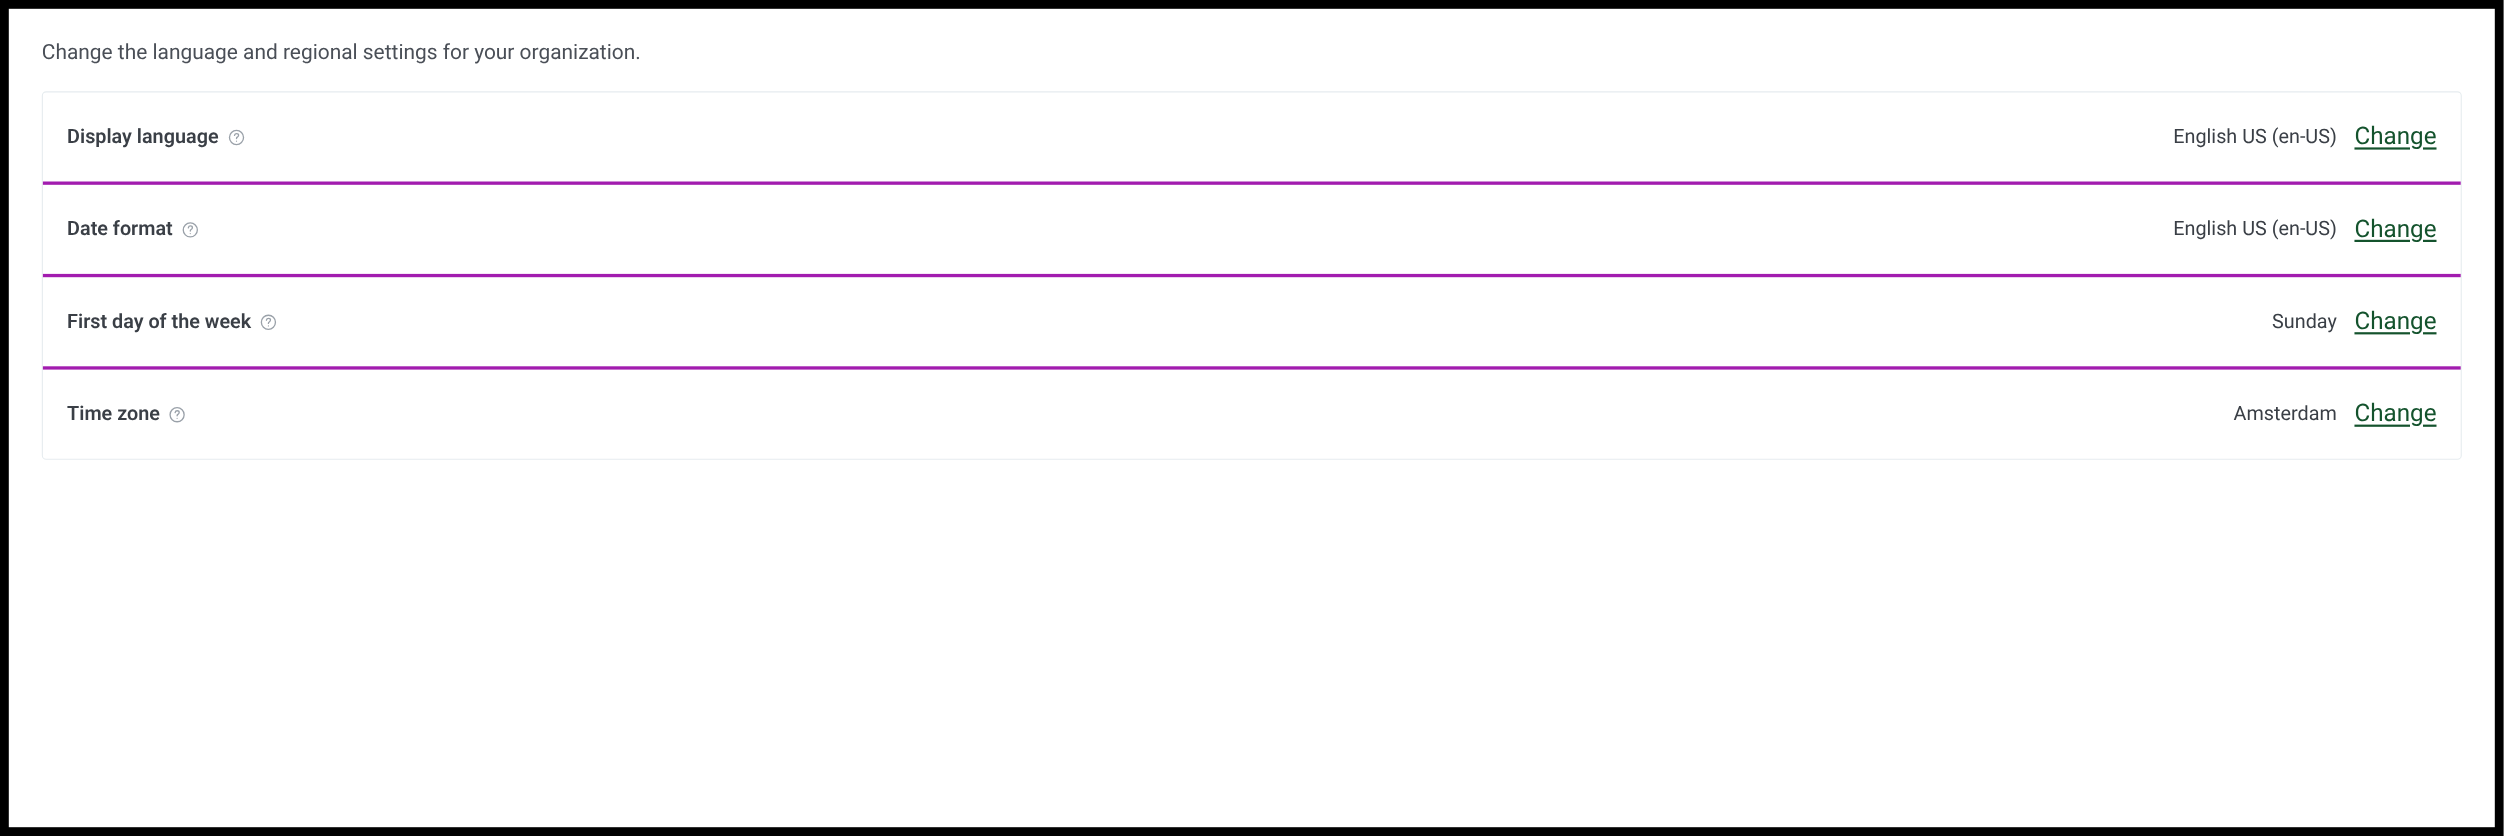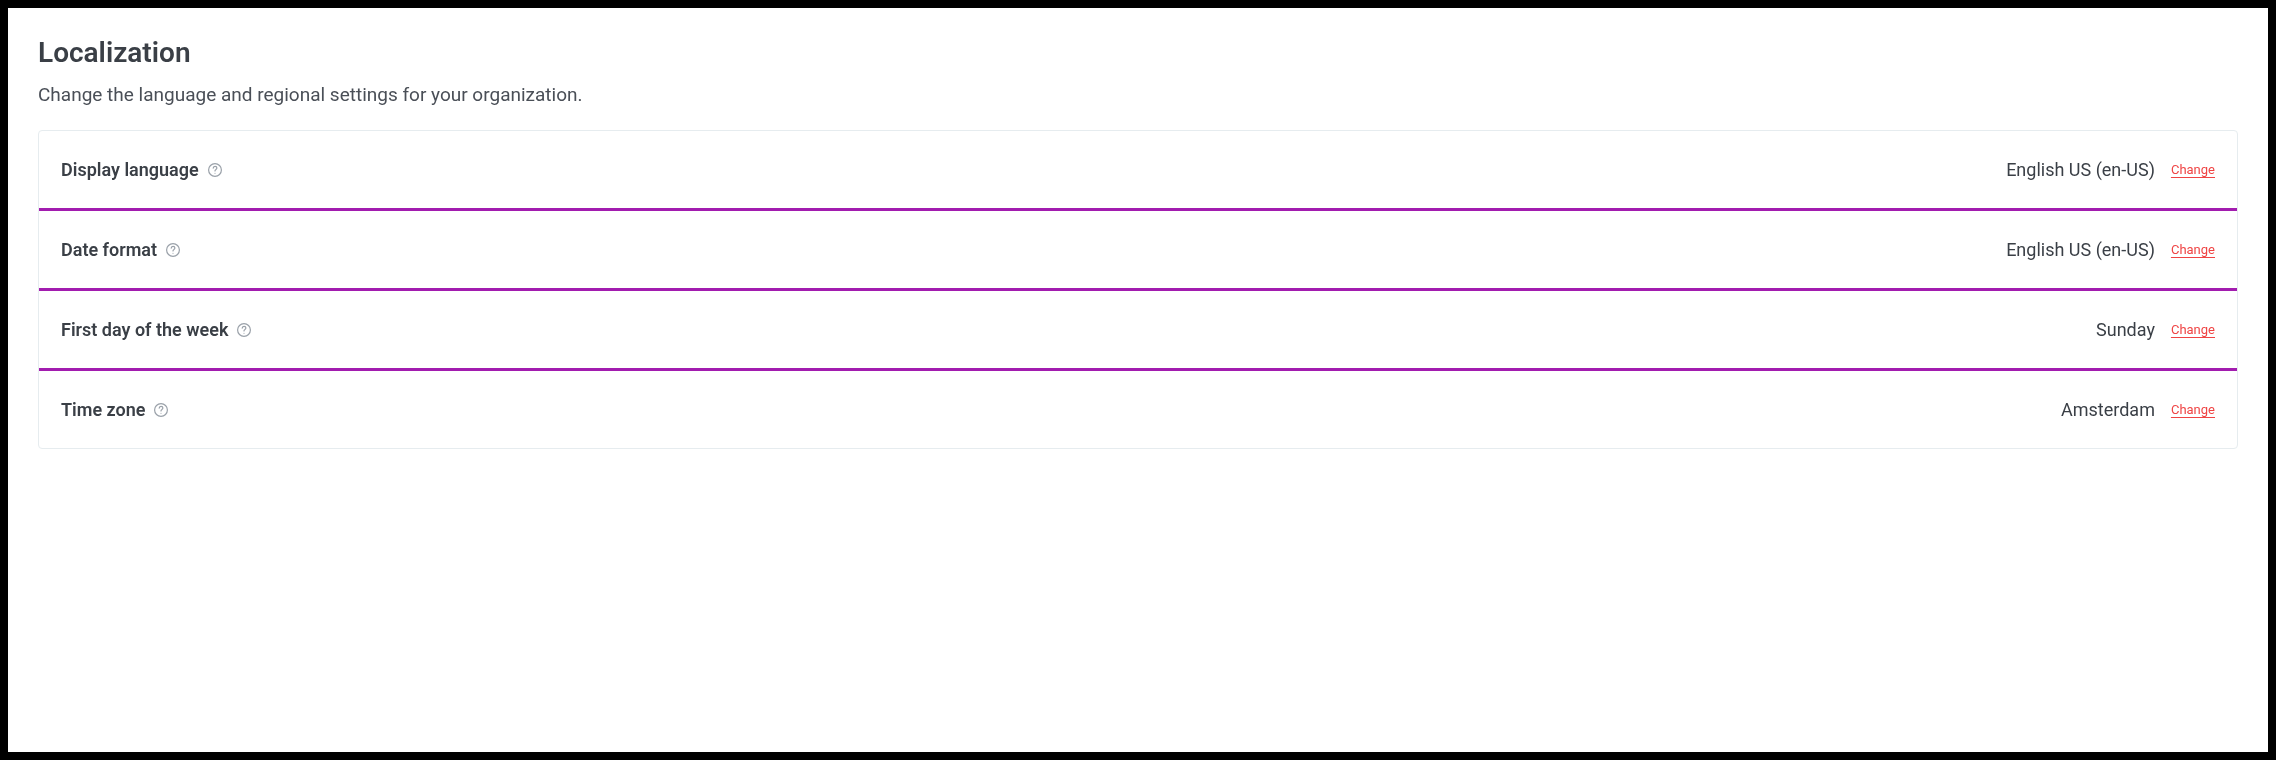--- a/index.html
+++ b/index.html
@@ -62,33 +62,32 @@
     display: flex;
     align-items: center;
     gap: 16px;
   }
   .row-value {
     font-size: 18px;
     color: #3a3f46;
     font-weight: 400;
   }
   .change-link {
-    font-size: 13px;
-    color: #ef4444;
+    font-size: 22px;
+    color: #14532d;
     text-decoration: underline;
     text-underline-offset: 3px;
     cursor: pointer;
   }
 </style>
 </head>
 <body>
 
 <div class="page">
 
-  <h1 class="heading">Localization</h1>
   <p class="subheading">Change the language and regional settings for your organization.</p>
 
   <div class="card">
 
     <div class="row">
       <div class="row-left">
         <span class="row-label">Display language</span>
         <span class="help">
           <svg width="16" height="16" viewBox="0 0 16 16" fill="none" stroke="currentColor" stroke-width="1.2">
             <circle cx="8" cy="8" r="6.4"></circle>

